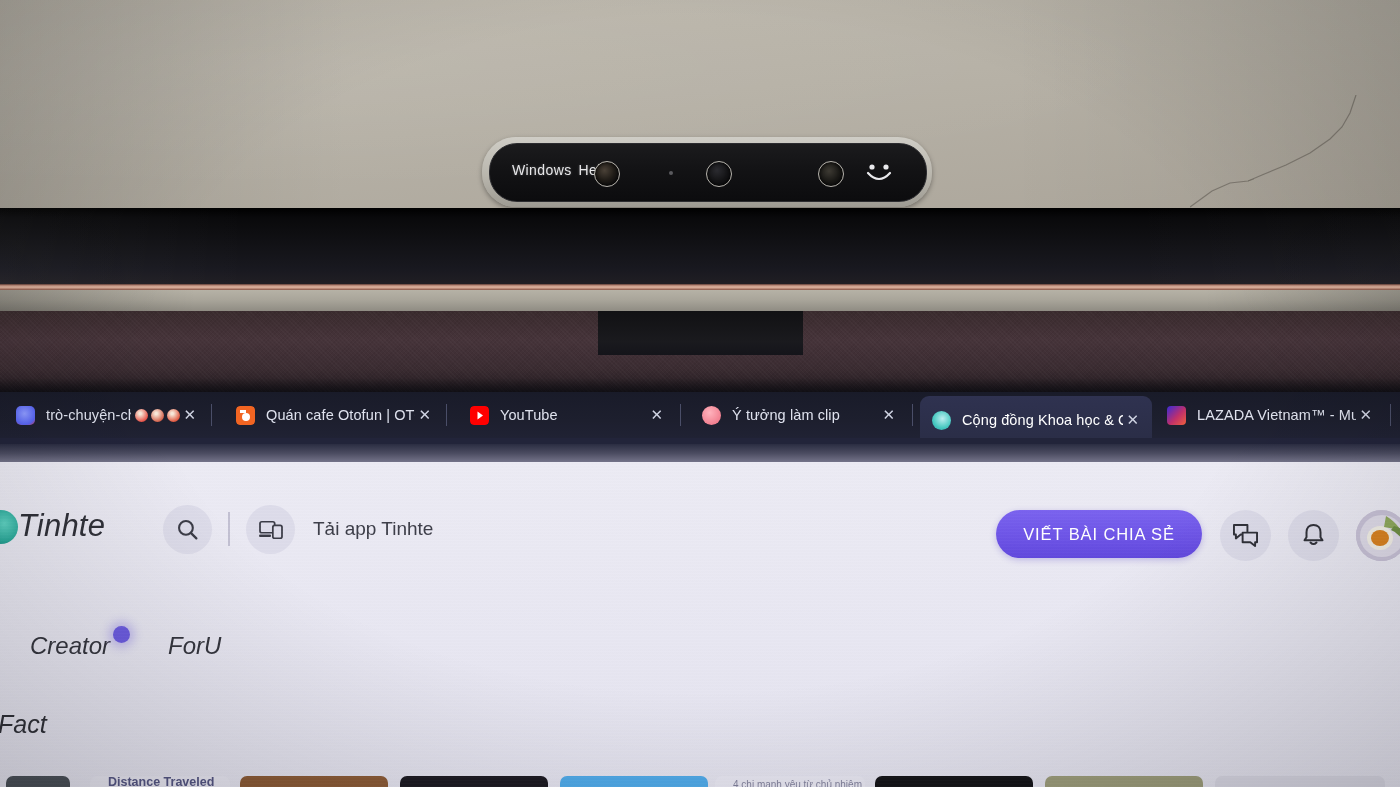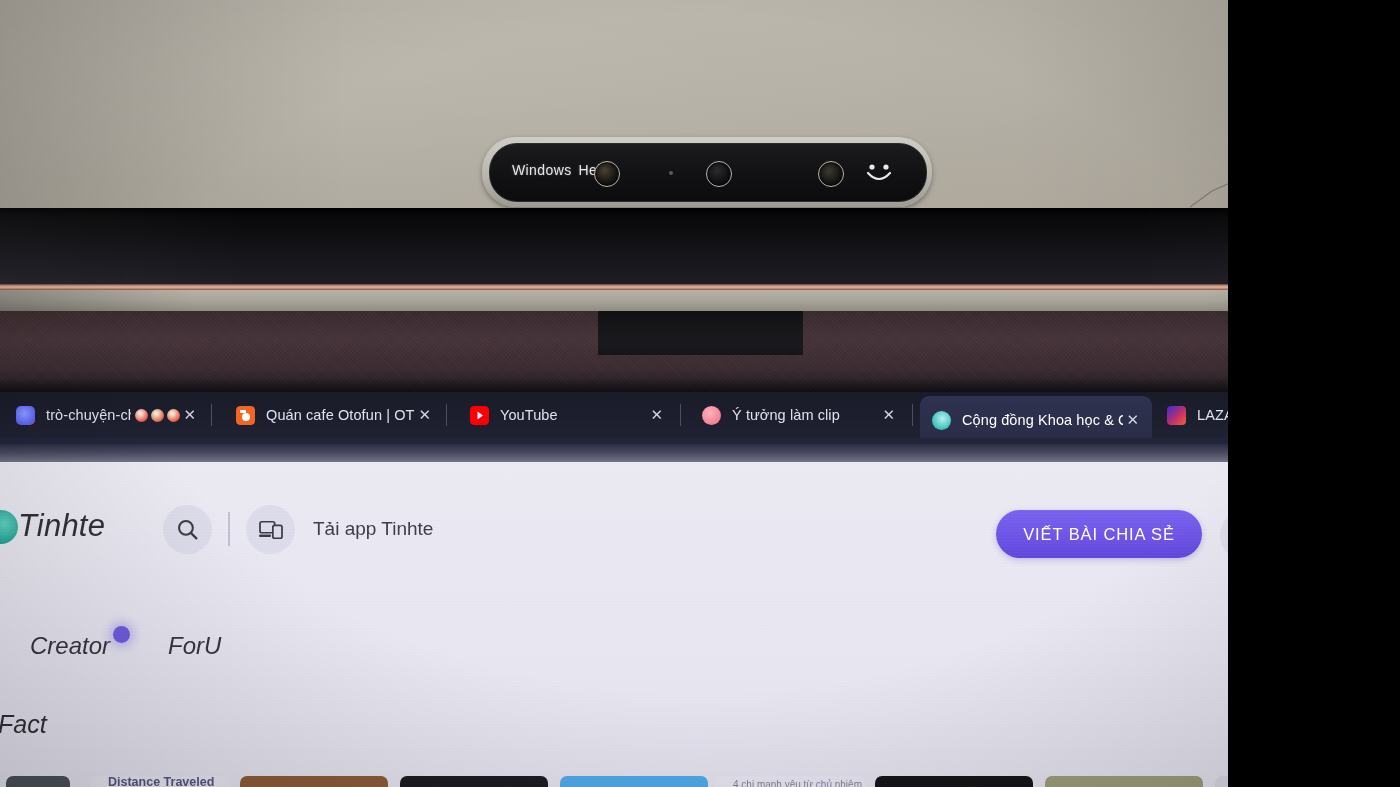--- a/index.html
+++ b/index.html
@@ -5,21 +5,21 @@
   html, body {
     margin: 0; padding: 0;
     width: 1400px; height: 787px;
     overflow: hidden;
     font-family: "Liberation Sans", sans-serif;
     background: #000;
   }
 
   #scene {
     position: relative;
-    width: 1228px; height: 787px;
+    width: 1400px; height: 787px;
     overflow: hidden;
   }
 
   
   .wall {
     position: absolute; left: 0; top: 0;
     width: 1400px; height: 215px;
     background:
       radial-gradient(ellipse at 20% 30%, rgba(255,255,255,0.06), rgba(0,0,0,0) 60%),
       linear-gradient(175deg, #bdb8ad 0%, #b6b1a6 45%, #aca69b 100%);

